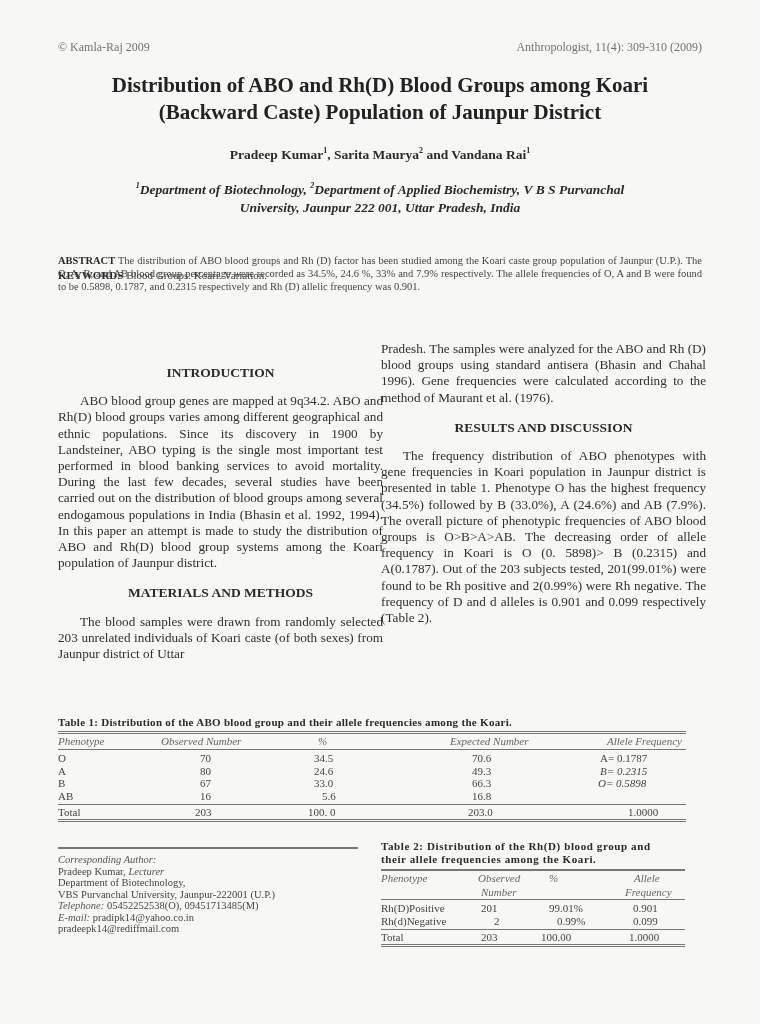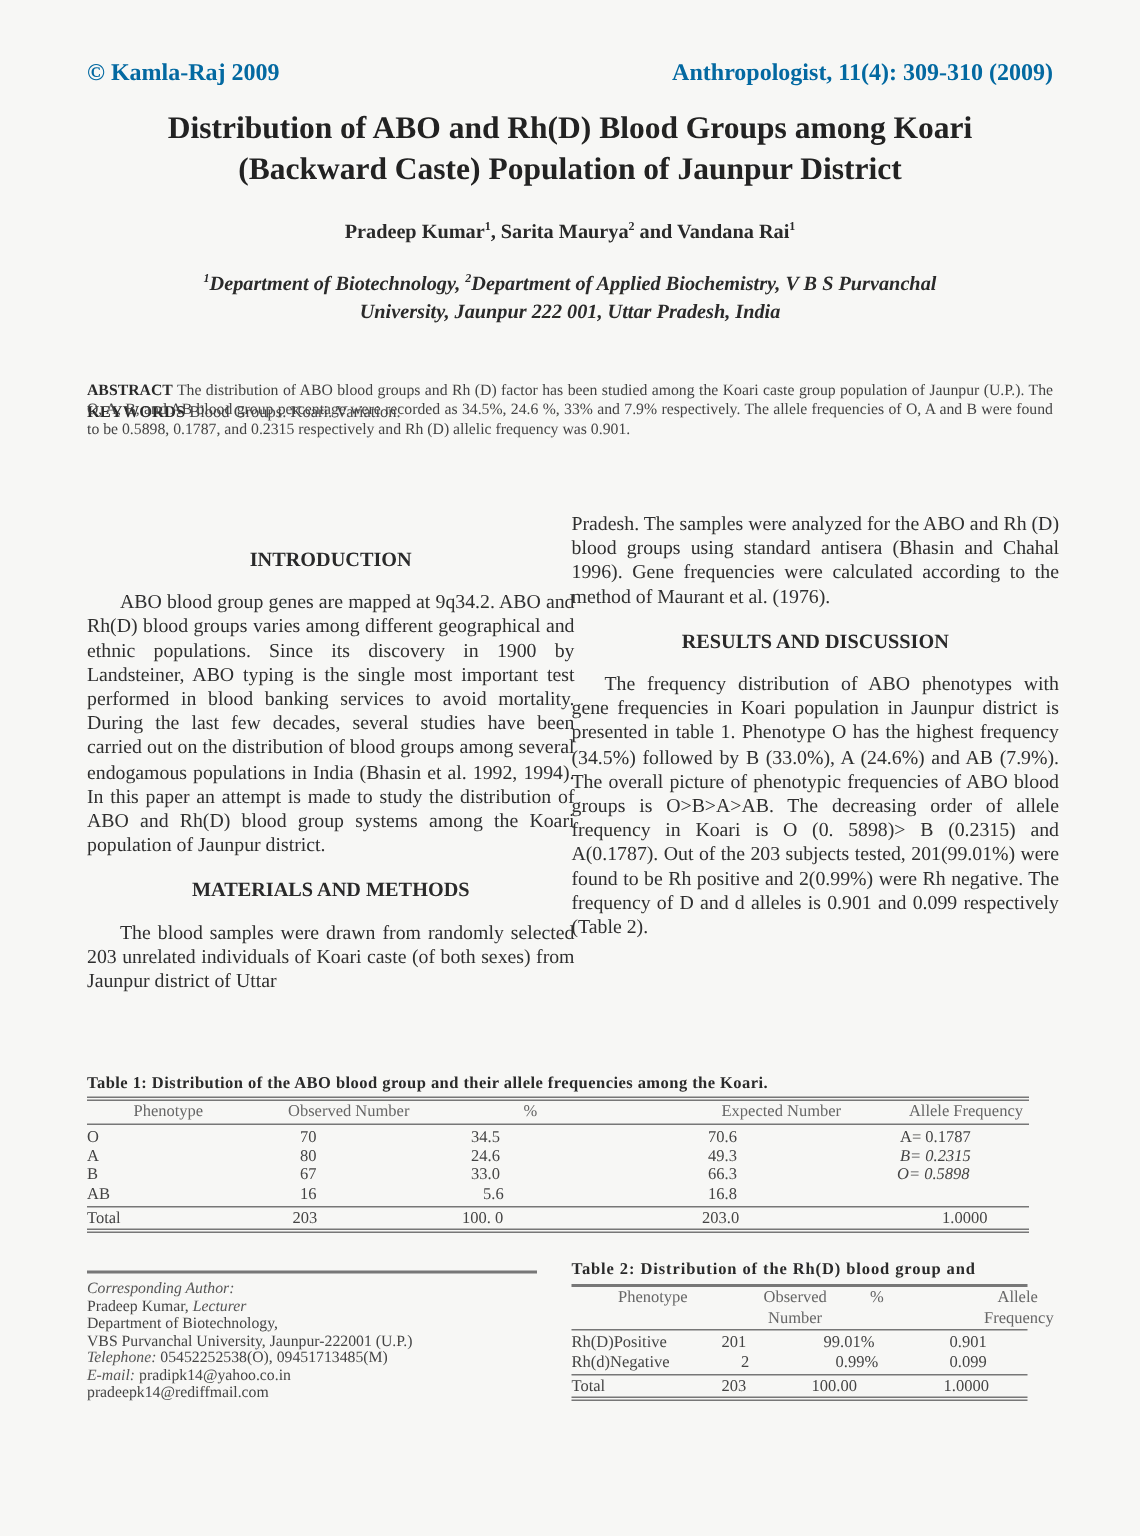--- a/index.html
+++ b/index.html
@@ -5,21 +5,21 @@
   html, body { margin: 0; padding: 0; }
   body {
     width: 760px; height: 1024px; overflow: hidden;
     background: #f7f7f5; color: #2a2a2a;
     font-family: "Liberation Serif", "DejaVu Serif", serif;
     position: relative;
   }
   .page { position: absolute; left: 0; top: 0; width: 760px; height: 1024px; }
 
   .running-head { position: absolute; top: 40px; left: 58px; right: 58px; height: 16px;
-    font-size: 16px; font-weight: bold; color: #0369a1; }
+    font-size: 12px; font-weight: normal; color: #737373; }
   .running-head .left { position: absolute; left: 0; top: 0; }
   .running-head .right { position: absolute; right: 0; top: 0; }
 
   .title { position: absolute; top: 72px; left: 40px; right: 40px; text-align: center;
     font-size: 21px; font-weight: bold; line-height: 27px; color: #222; }
 
   .authors { position: absolute; top: 146px; left: 40px; right: 40px; text-align: center;
     font-size: 13.5px; font-weight: bold; color: #2a2a2a; }
   .authors sup { font-size: 8px; }
 
@@ -41,21 +41,21 @@
   .col p { margin: 0; text-indent: 22px; }
   .col p.noindent { text-indent: 0; }
   .col h2.spaced { margin-top: 14px; }
 
   .table1 { position: absolute; top: 716px; left: 58px; width: 628px; font-size: 11px; color: #444; }
   .tcaption { font-weight: bold; font-size: 11px; color: #2a2a2a; letter-spacing: 0.3px; margin-bottom: 3px; }
   .rule2 { border-top: 3px double #777; height: 0; }
   .rule1 { border-top: 1px solid #777; height: 0; }
   .trow { position: relative; height: 12.5px; line-height: 12.5px; }
   .trow span { position: absolute; top: 0; }
-  .thead span { color: #666; margin-left: 31px; }
+  .thead span { font-style: italic; color: #666; }
 
   .corr { position: absolute; top: 847px; left: 58px; width: 300px; font-size: 10.5px; line-height: 11.5px; color: #444; }
   .corr .topline { border-top: 2px solid #777; margin-bottom: 5px; }
   .corr i { color: #555; }
 
   .table2 { position: absolute; top: 840px; left: 381px; width: 304px; font-size: 11px; color: #444; }
   .table2 .tcaption { line-height: 13px; letter-spacing: 0.6px; }
 </style>
 </head>
 <body>
@@ -161,20 +161,21 @@
     <div>Department of Biotechnology,</div>
     <div>VBS Purvanchal University, Jaunpur-222001 (U.P.)</div>
     <div><i>Telephone: </i><span>05452252538(O), 09451713485(M)</span></div>
     <div><i>E-mail: </i><span>pradipk14@yahoo.co.in</span></div>
     <div>pradeepk14@rediffmail.com</div>
   </div>
 
   <div class="table2">
     <div class="tcaption">
       <div>Table 2: Distribution of the Rh(D) blood group and</div>
+      <div>their allele frequencies among the Koari.</div>
     </div>
     <div class="rule1" style="border-top-width:2px"></div>
     <div class="trow thead" style="height:14px;line-height:14px;">
       <span style="left:0">Phenotype</span>
       <span style="left:97px">Observed</span>
       <span style="left:168px">%</span>
       <span style="left:253px">Allele</span>
     </div>
     <div class="trow thead" style="height:14px;line-height:14px;">
       <span style="left:100px">Number</span>

